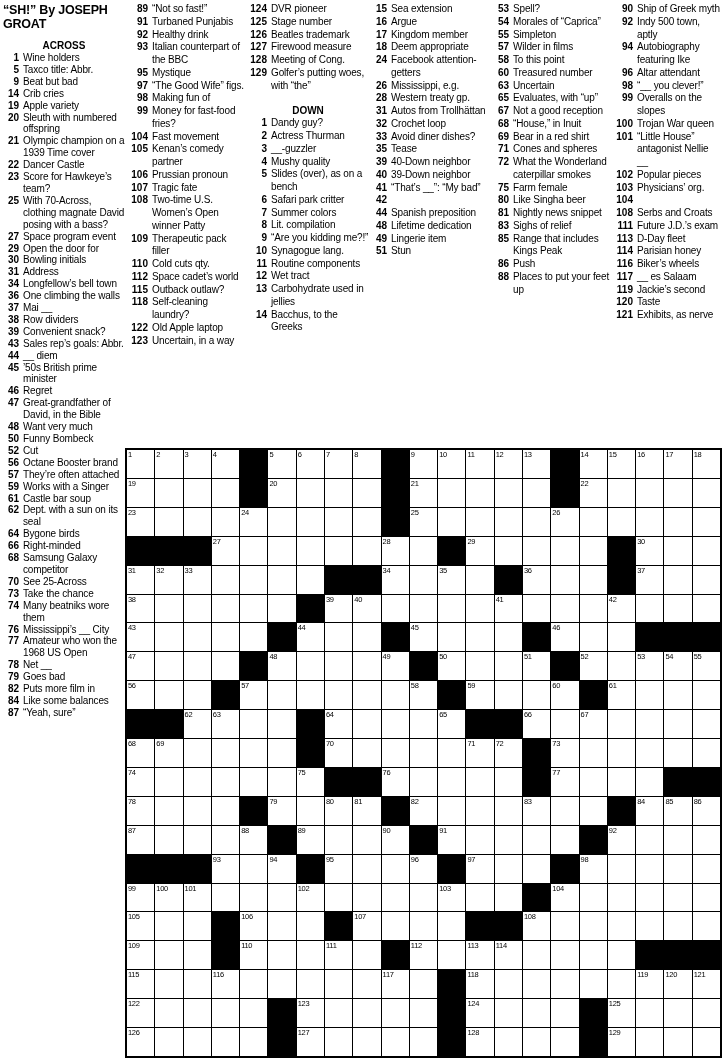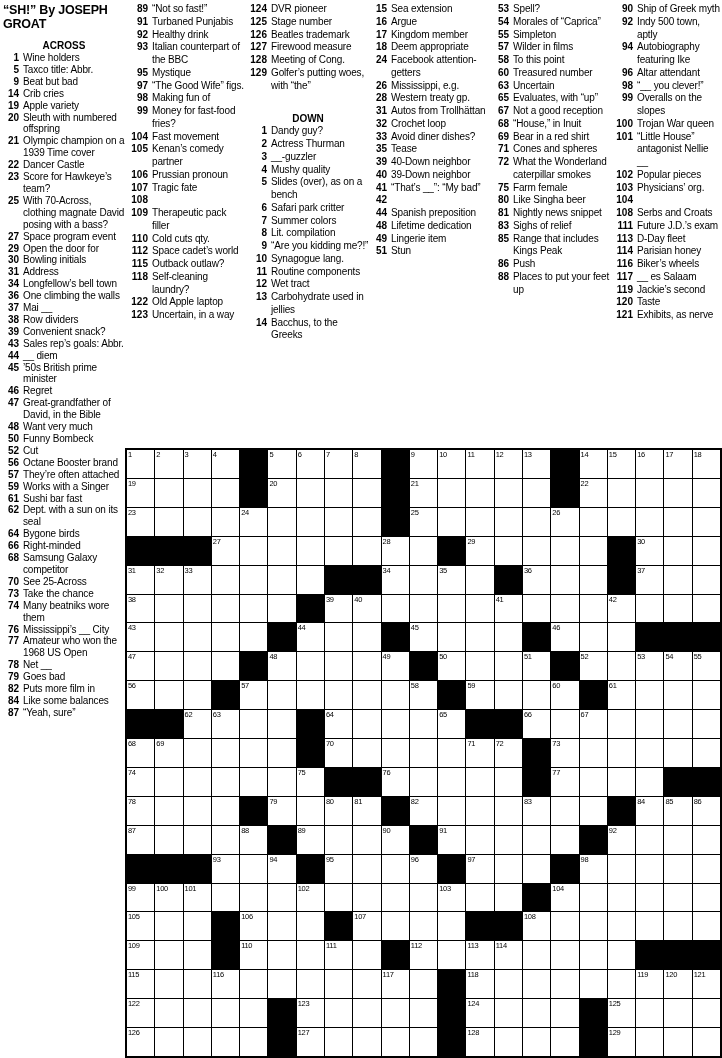--- a/index.html
+++ b/index.html
@@ -5,21 +5,21 @@
   html,body { margin:0; padding:0; background:#888; }
   .page {
     position:relative; width:722px; height:1058px; background:#ffffff;
     font-family:"Liberation Sans", sans-serif; color:#000; overflow:hidden;
     margin:0 auto;
     text-decoration:underline;
   }
   .col { position:absolute; top:3px; }
   .title { font-weight:bold; font-size:12.5px; line-height:14px; margin-bottom:9px; letter-spacing:-0.2px; }
   .section-header { font-weight:bold; font-size:10px; line-height:12px; text-align:center; }
-  .section-header.down-hdr { margin-top:21px; }
+  .section-header.down-hdr { margin-top:13px; }
   .clues { font-size:10px; }
   .c1 .clues { line-height:11.9px; }
   .tall .clues { line-height:12.75px; }
   .clue { display:flex; align-items:flex-start; }
   .cnum { flex:0 0 auto; text-align:right; padding-right:4px; font-weight:bold; }
   .ctext { flex:1 1 auto; letter-spacing:-0.15px; }
   .gut16 .cnum { width:16px; }
   .gut20 .cnum { width:20px; }
   .grid {
     position:absolute; left:125px; top:448px; width:597px; height:610px;
@@ -157,21 +157,21 @@
         <div class="clue">
     <span class="cnum">57</span>
     <span class="ctext">They’re often attached</span>
   </div>
         <div class="clue">
     <span class="cnum">59</span>
     <span class="ctext">Works with a Singer</span>
   </div>
         <div class="clue">
     <span class="cnum">61</span>
-    <span class="ctext">Sushi bar fast</span>
+    <span class="ctext">Castle bar soup</span>
   </div>
         <div class="clue">
     <span class="cnum">62</span>
     <span class="ctext">Dept. with a sun on its seal</span>
   </div>
         <div class="clue">
     <span class="cnum">64</span>
     <span class="ctext">Bygone birds</span>
   </div>
         <div class="clue">
@@ -270,20 +270,21 @@
         <div class="clue">
     <span class="cnum">106</span>
     <span class="ctext">Prussian pronoun</span>
   </div>
         <div class="clue">
     <span class="cnum">107</span>
     <span class="ctext">Tragic fate</span>
   </div>
         <div class="clue">
     <span class="cnum">108</span>
+    <span class="ctext">Two-time U.S. Women’s Open winner Patty</span>
   </div>
         <div class="clue">
     <span class="cnum">109</span>
     <span class="ctext">Therapeutic pack filler</span>
   </div>
         <div class="clue">
     <span class="cnum">110</span>
     <span class="ctext">Cold cuts qty.</span>
   </div>
         <div class="clue">

